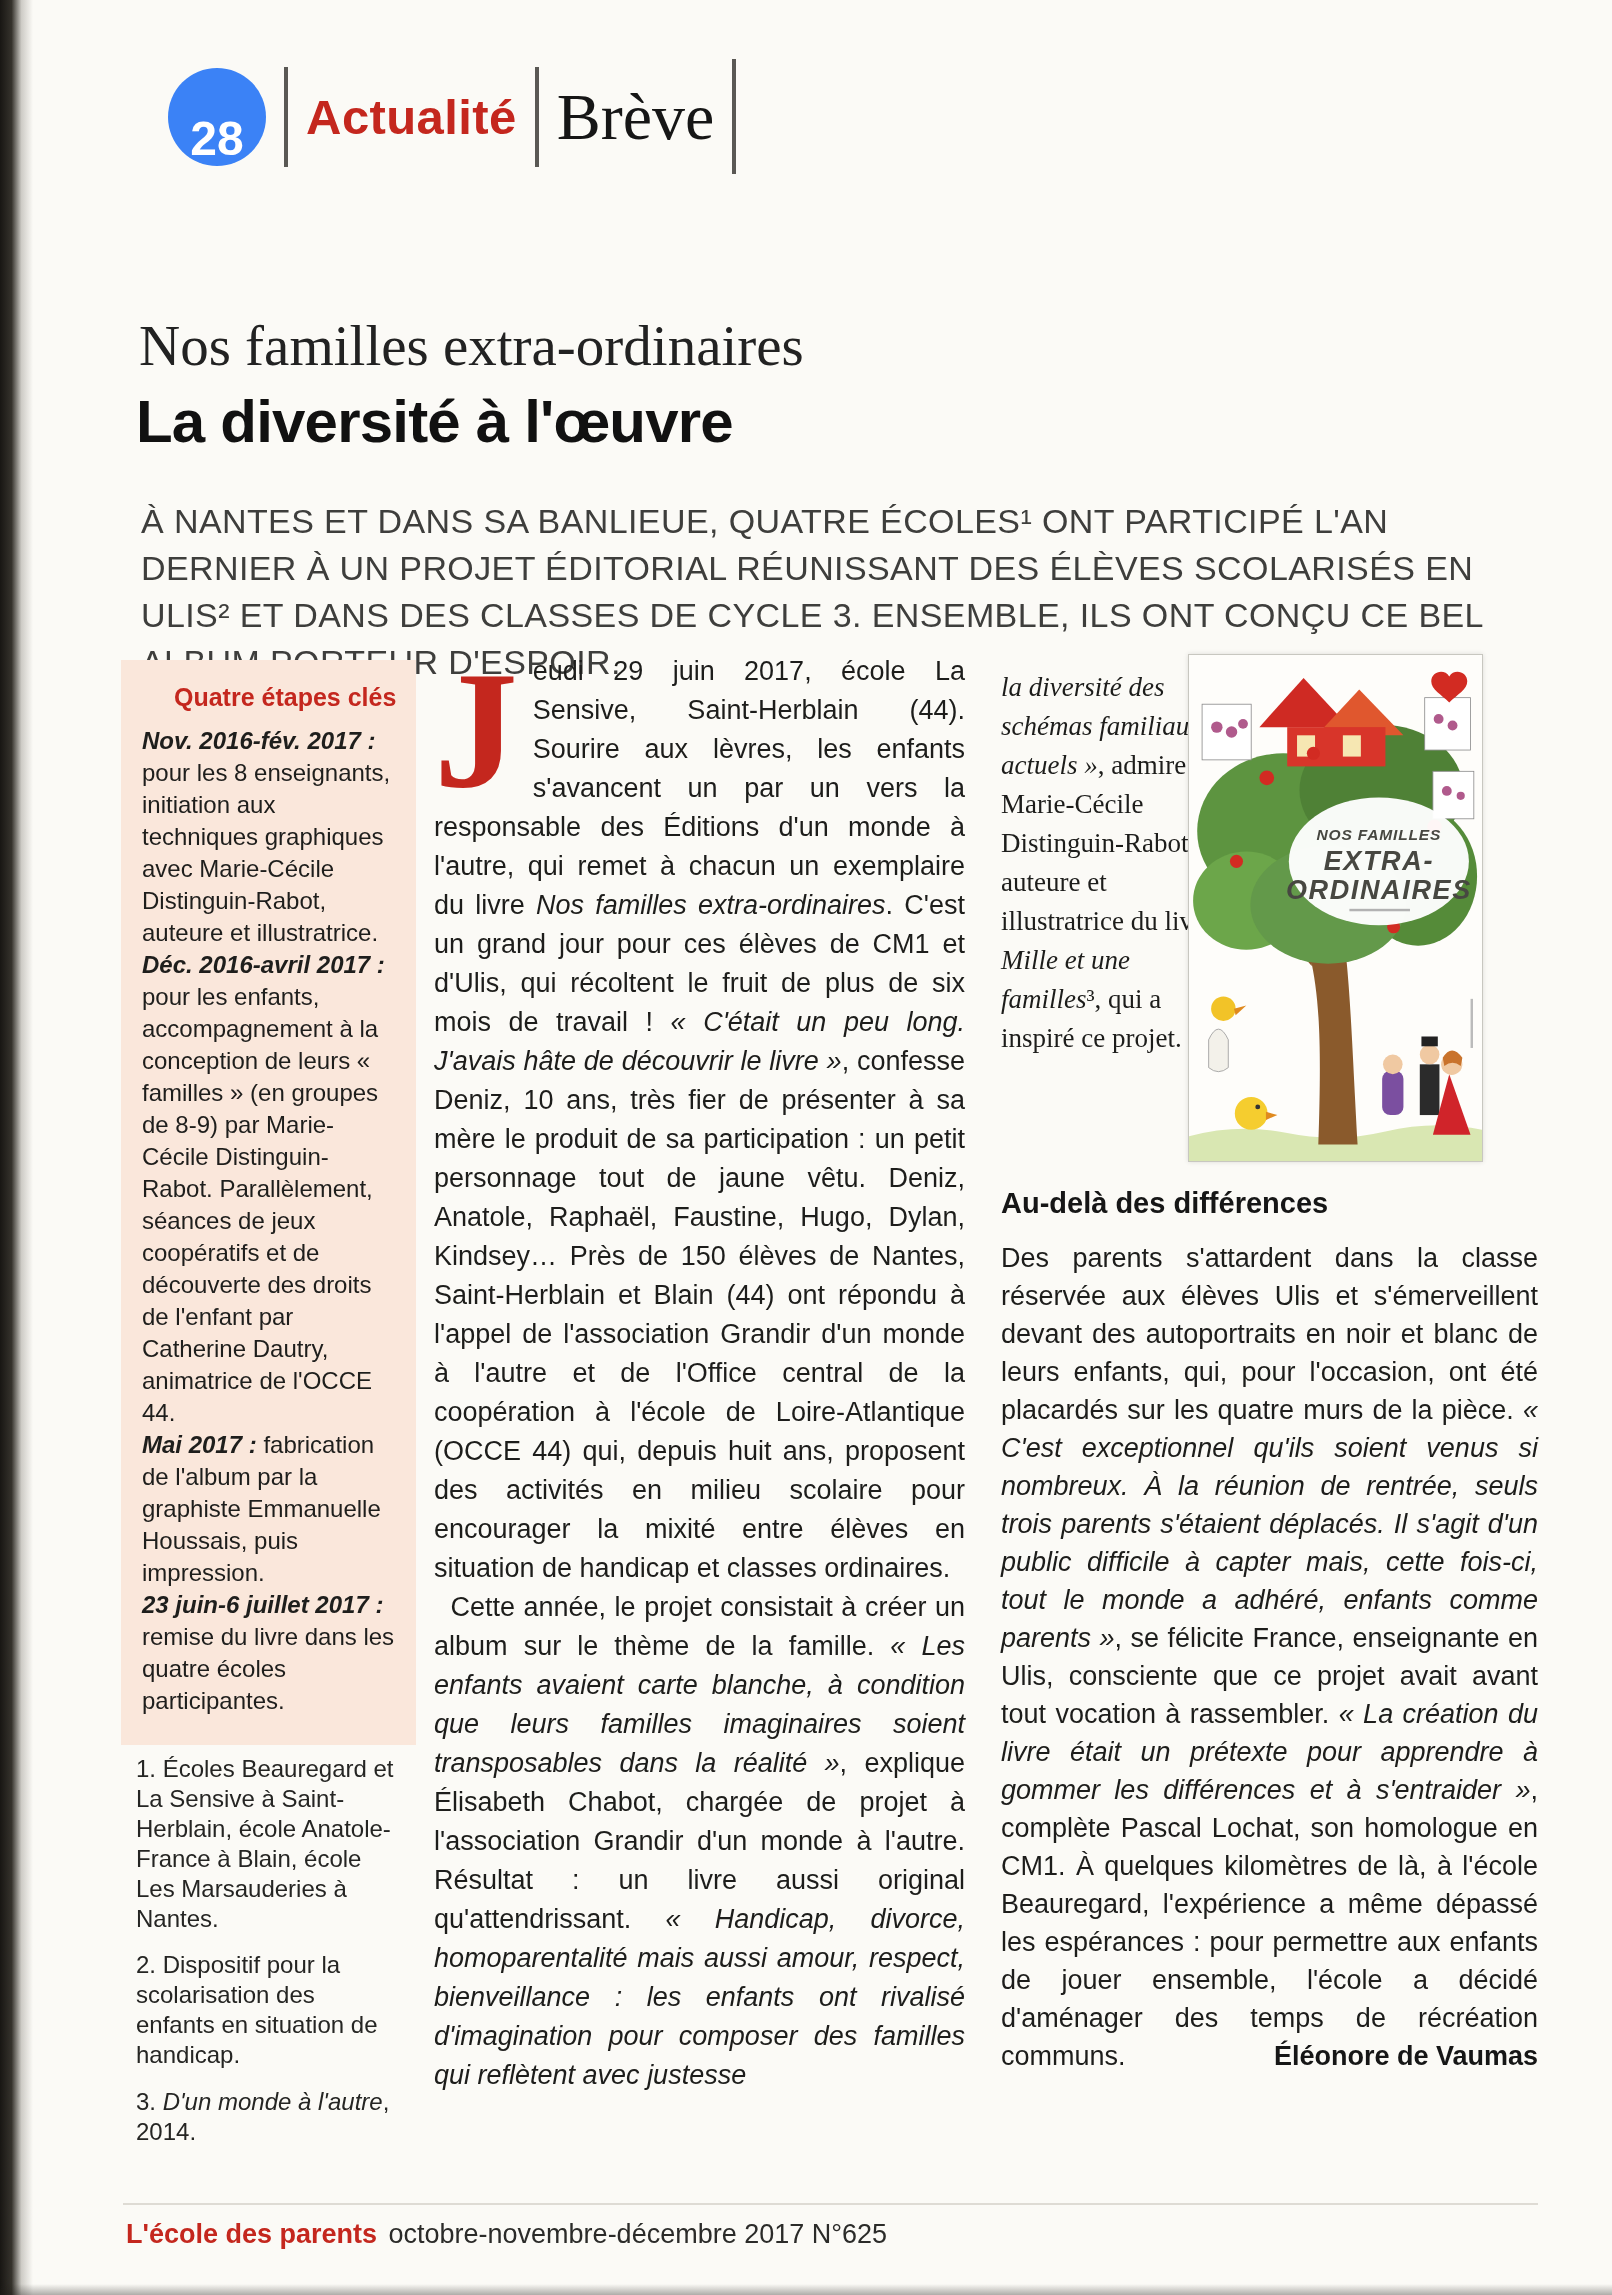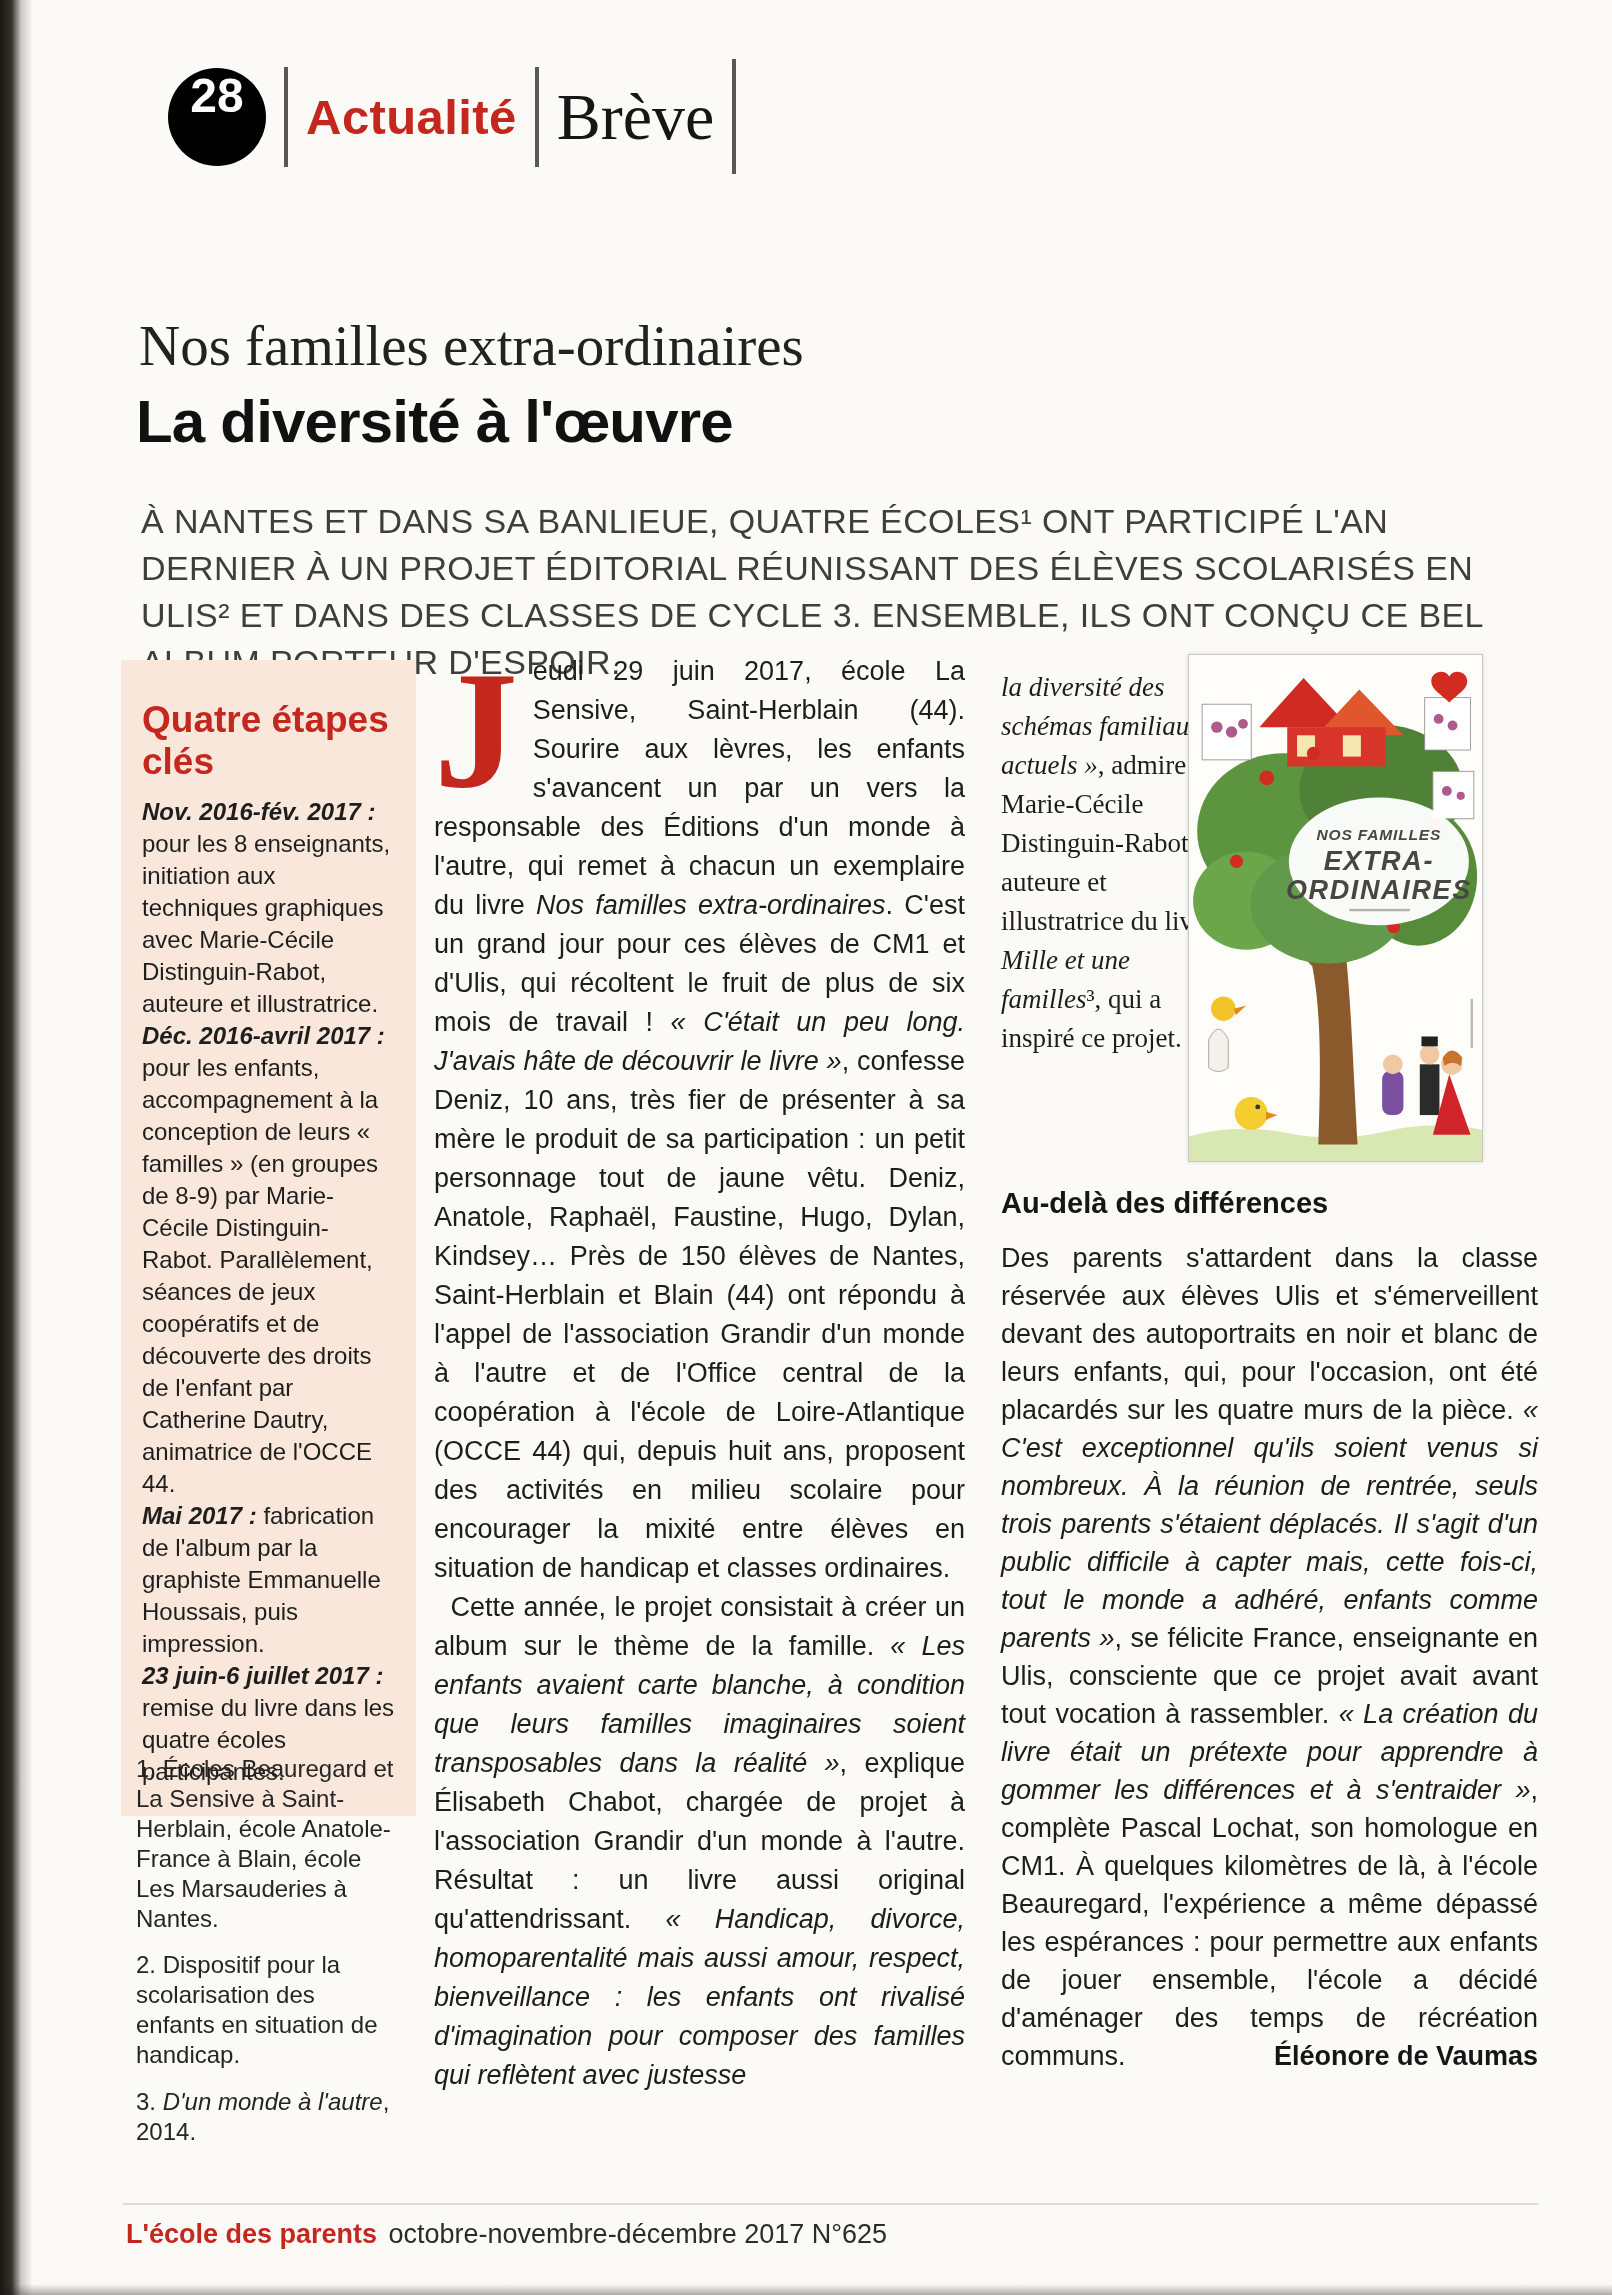--- a/index.html
+++ b/index.html
@@ -12,39 +12,39 @@
     overflow:hidden;
   }
   
   .scan-edge{position:absolute;left:0;top:0;bottom:0;width:33px;
     background:linear-gradient(90deg,#181613 0%,#35322c 35%,rgba(120,116,108,.35) 65%,rgba(251,250,246,0) 100%);}
   .scan-bottom{position:absolute;left:0;right:0;bottom:0;height:11.5px;
     background:linear-gradient(0deg,rgba(30,28,24,.35),rgba(30,28,24,0));}
 
   
   .head{position:absolute;left:168px;top:59px;display:flex;align-items:center;}
-  .pagenum-circle{width:98px;height:98px;border-radius:50%;background:#000000;
-    display:flex;align-items:flex-start;justify-content:center;}
+  .pagenum-circle{width:98px;height:98px;border-radius:50%;background:#3b82f6;
+    display:flex;align-items:flex-end;justify-content:center;}
   .pagenum-circle span{color:#fff;font-size:48px;font-weight:bold;}
   .vline{width:4.1px;height:100px;background:#5a5854;margin:0 18px;}
   .vline.tall{height:115px;}
   .section{color:var(--accent-red,#c32a21);font-weight:bold;font-size:49px;letter-spacing:0.4px;}
   .subsection{font-family:"Liberation Serif","DejaVu Serif",serif;font-size:66px;color:#161616;}
 
   .kicker{position:absolute;left:139px;top:313px;margin:0;font-weight:normal;
     font-family:"Liberation Serif","DejaVu Serif",serif;font-size:57px;color:#222;}
   .main-title{position:absolute;left:136px;top:387px;margin:0;font-size:60px;
     font-weight:bold;color:#111;letter-spacing:-0.8px;}
   .standfirst{position:absolute;left:141px;top:498px;width:1370px;margin:0;
     font-size:34px;line-height:47px;color:var(--standfirst-gray,#3f3f3d);letter-spacing:0.4px;}
 
   
   .sidebar-box{position:absolute;left:121px;top:660px;width:295px;box-sizing:border-box;
     background:var(--sidebar-bg,#fae7db);padding:23px 19.7px 28px 21px;}
-  .sidebar-box h3{margin:16px 0 13px 0;font-size:37px;color:var(--accent-red,#c32a21);}
+  .sidebar-box h3{margin:0 0 13px 0;font-size:25px;color:var(--accent-red,#c32a21);text-align:right;}
   .sidebar-box p{margin:0;font-size:24px;line-height:32px;color:#1e1e1c;}
 
   .footnotes{position:absolute;left:136px;top:1754px;width:264px;}
   .footnotes p{margin:0 0 16.4px 0;font-size:24px;line-height:30px;color:#252523;}
 
   
   .col p{margin:0;}
   .col{text-align:justify;}
   .col-mid{position:absolute;left:434px;top:652px;width:531px;font-size:27px;line-height:39px;}
   .col-narrow{position:absolute;left:1001px;top:668px;width:228px;font-size:27px;line-height:39px;text-align:left;font-family:Liberation Serif, serif;}

